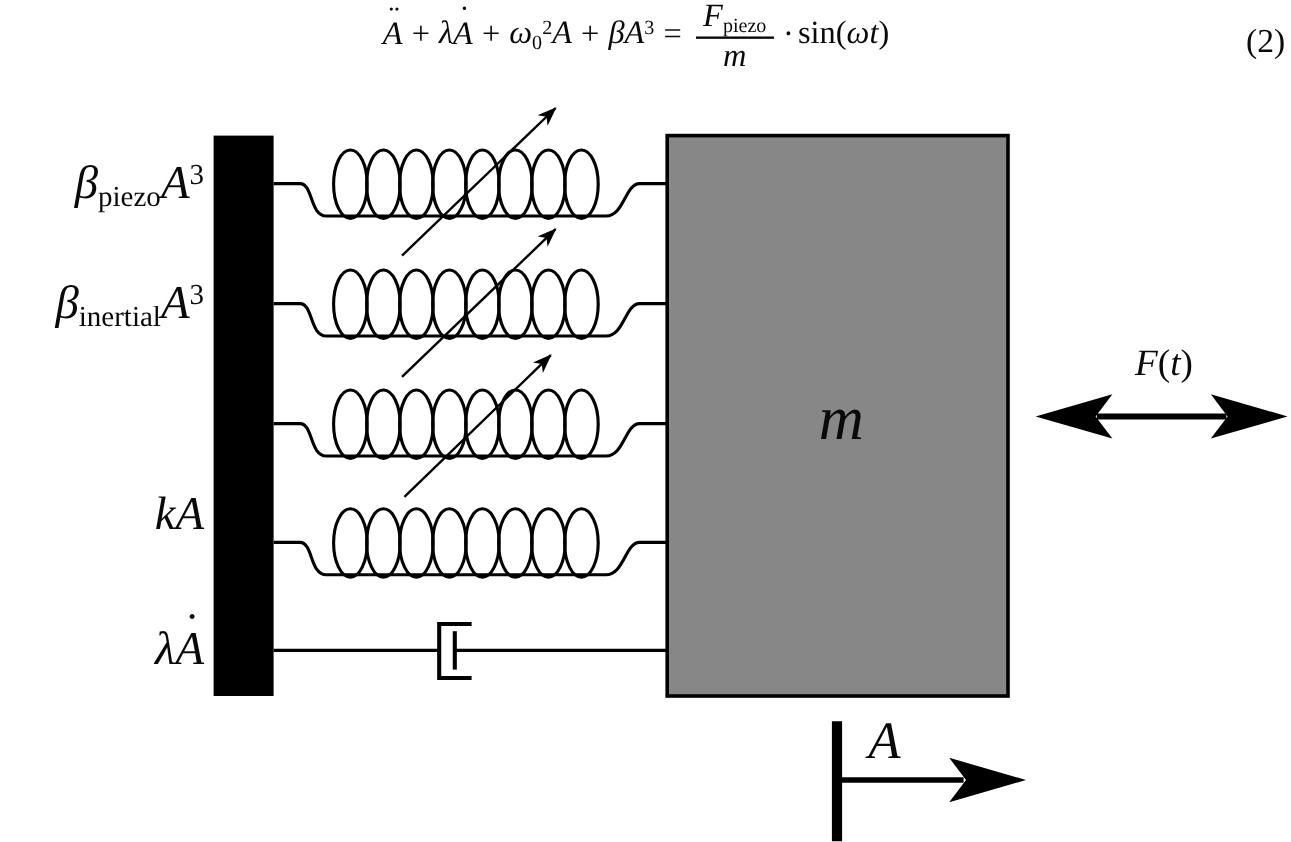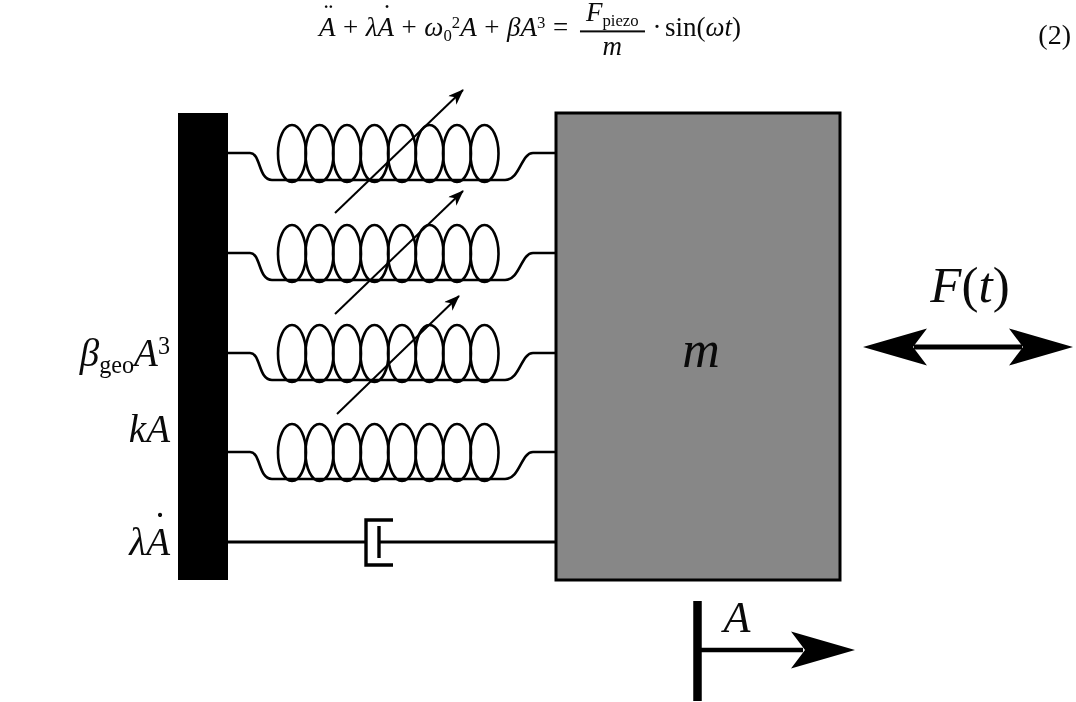--- a/index.html
+++ b/index.html
@@ -21,21 +21,21 @@
   .fr{line-height:1.08; text-align:center; padding:0 .22em; display:block;}
   .den{border-top:2px solid #0a0a0a;}
   
   .eq-line{position:absolute; left:530px; top:30px; transform:translate(-50%,-50%);
            font-size:27px; white-space:nowrap;}
   .eq-num{position:absolute; right:5px; top:19px; font-size:28px;}
   .slabel{position:absolute; right:906px; transform:translateY(-50%);
           font-size:39px; white-space:nowrap; line-height:1;}
   .pt-label{position:absolute; transform:translate(-50%,-50%); white-space:nowrap; line-height:1;}
   #massLabel{left:701px; top:350px; font-size:52px;}
-  #forceLabel{left:970px; top:285px; font-size:51px;}
+  #forceLabel{left:970px; top:302px; font-size:31px;}
   #dispLabel{left:737px; top:618px; font-size:44px;}
   
   .ln{fill:none; stroke:#000; stroke-width:2.6;}
   .na{stroke:#000; stroke-width:2;}
   .dl{fill:none; stroke:#000; stroke-width:2.8;}
   .dc{fill:none; stroke:#000; stroke-width:3.4;}
 </style>
 </head>
 <body>
 
@@ -120,21 +120,22 @@
       <polygon points="1073,347 1009,328.5 1023,347 1009,365.5" fill="#000"></polygon>
     </g>
 
     <g>
       <line x1="697.5" y1="601" x2="697.5" y2="701" stroke="#000" stroke-width="8.5"></line>
       <line x1="699" y1="650" x2="803" y2="650" stroke="#000" stroke-width="4.6"></line>
       <polygon points="855,650 791,631.5 805,650 791,668.5" fill="#000"></polygon>
     </g>
   </svg>
 
-  <div class="slabel" style="top:355px"><span class="tk">β</span><span class="tk rm sub">geo</span><span class="tk">A</span><span class="tk rm sup">3</span></div>
+  <div class="slabel" style="top:155px"><span class="tk">β</span><span class="tk rm sub">piezo</span><span class="tk">A</span><span class="tk rm sup">3</span></div>
+  <div class="slabel" style="top:255px"><span class="tk">β</span><span class="tk rm sub">inertial</span><span class="tk">A</span><span class="tk rm sup">3</span></div>
   <div class="slabel" style="top:428px"><span class="tk">k</span><span class="tk">A</span></div>
   <div class="slabel" style="top:541px"><span class="tk">λ</span><span class="tk acc"><span>A</span><span class="a">˙</span></span></div>
 
   <div class="pt-label" id="massLabel"><span class="tk">m</span></div>
   <div class="pt-label" id="forceLabel"><span class="tk">F</span><span class="tk rm">(</span><span class="tk">t</span><span class="tk rm">)</span></div>
   <div class="pt-label" id="dispLabel"><span class="tk">A</span></div>
 
 </div>
 
 </body></html>

